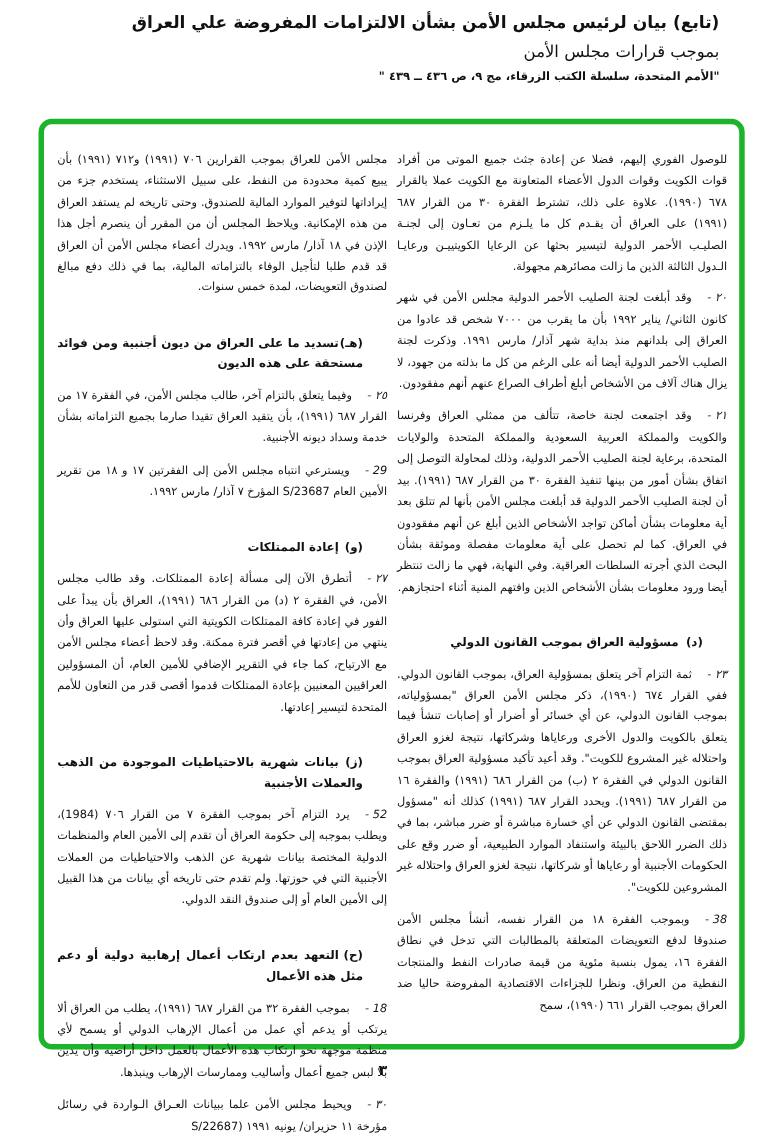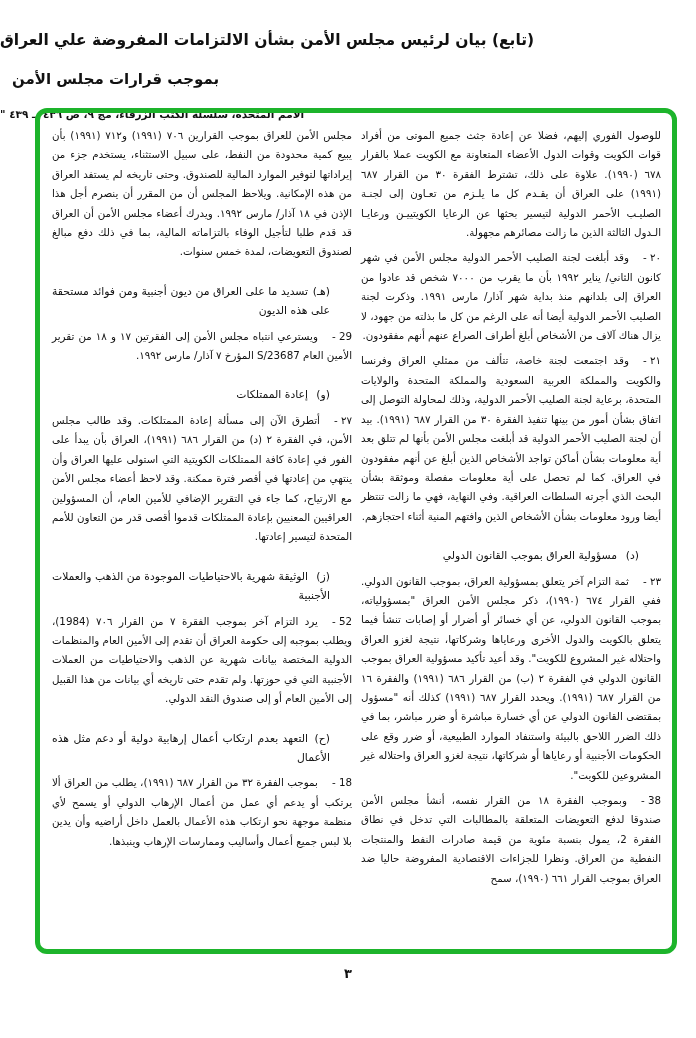--- a/index.html
+++ b/index.html
@@ -1,30 +1,30 @@
 <!DOCTYPE html>
 <html><head>
   <meta charset="utf-8">
   <style>
     html, body { margin: 0; padding: 0; background: #ffffff; }
     body { width: 696px; height: 1038px; position: relative; overflow: hidden;
            font-family: "DejaVu Sans", sans-serif; color: #111; }
-    .header { position: absolute; left: 0; top: 26px; width: 654px; text-align: left; direction: rtl; }
+    .header { position: absolute; left: 0; top: 6px; width: 654px; text-align: right; direction: rtl; }
     .title { font-family: "DejaVu Sans", sans-serif; font-weight: bold; font-size: 15.5px; line-height: 28px; margin: 0; }
-    .subtitle { font-weight: bold; font-size: 15px; line-height: 26px; margin: 12px; }
+    .subtitle { font-weight: normal; font-size: 15px; line-height: 26px; margin: 0; }
     .source { font-weight: bold; font-size: 10.5px; line-height: 20px; margin: 0; }
     .frame { position: absolute; left: 35px; top: 108px; width: 632px; height: 836px;
              border: 5px solid #1db42b; border-radius: 12px; }
     .col { position: absolute; top: 126px; width: 300px; direction: rtl; text-align: justify;
            font-size: 10.3px; line-height: 19.4px; }
     .col-right { left: 361px; }
     .col-left { left: 52px; }
-    .col p { margin: 0 0 6px 0; text-indent: 0; }
-    .num { display: inline-block; margin-left: 14px; }
-    .heading { font-weight: normal; font-size: 10.8px; margin: 16px 0 6px 0; padding-right: 22px; text-indent: -22px; }
+    .col p { margin: 10px 0 6px 0; text-indent: 0; }
+    .num { display: inline-block; margin-left: 14px; font-style: italic; }
+    .heading { font-weight: bold; font-size: 10.8px; margin: 16px 0 6px 0; padding-right: 22px; text-indent: -22px; }
     .heading .hl { display: inline-block; width: 22px; text-indent: 0; }
     .spacer { height: 14px; }
     .page-num { position: absolute; top: 966px; left: 0; width: 696px; text-align: center;
                 font-weight: bold; font-size: 13px; }
   </style>
 </head>
 <body>
 
 <div class="header">
   <p class="title">(تابع) بيان لرئيس مجلس الأمن بشأن الالتزامات المفروضة علي العراق</p>
@@ -34,32 +34,34 @@
 
 <div class="frame" style="border-color: rgb(29, 180, 43);"></div>
 
 <div class="col col-right">
   <p>للوصول الفوري إليهم، فضلا عن إعادة جثث جميع الموتى من أفراد قوات الكويت وقوات الدول الأعضاء المتعاونة مع الكويت عملا بالقرار ٦٧٨ (١٩٩٠). علاوة على ذلك، تشترط الفقرة ٣٠ من القرار ٦٨٧ (١٩٩١) على العراق أن يقـدم كل ما يلـزم من تعـاون إلى لجنـة الصليـب الأحمر الدولية لتيسير بحثها عن الرعايا الكويتييـن ورعايـا الـدول الثالثة الذين ما زالت مصائرهم مجهولة.</p>
   <p><span class="num">٢٠ -</span><span>وقد أبلغت لجنة الصليب الأحمر الدولية مجلس الأمن في شهر كانون الثاني/ يناير ١٩٩٢ بأن ما يقرب من ٧٠٠٠ شخص قد عادوا من العراق إلى بلدانهم منذ بداية شهر آذار/ مارس ١٩٩١. وذكرت لجنة الصليب الأحمر الدولية أيضا أنه على الرغم من كل ما بذلته من جهود، لا يزال هناك آلاف من الأشخاص أبلغ أطراف الصراع عنهم أنهم مفقودون.</span></p>
   <p><span class="num">٢١ -</span><span>وقد اجتمعت لجنة خاصة، تتألف من ممثلي العراق وفرنسا والكويت والمملكة العربية السعودية والمملكة المتحدة والولايات المتحدة، برعاية لجنة الصليب الأحمر الدولية، وذلك لمحاولة التوصل إلى اتفاق بشأن أمور من بينها تنفيذ الفقرة ٣٠ من القرار ٦٨٧ (١٩٩١). بيد أن لجنة الصليب الأحمر الدولية قد أبلغت مجلس الأمن بأنها لم تتلق بعد أية معلومات بشأن أماكن تواجد الأشخاص الذين أبلغ عن أنهم مفقودون في العراق. كما لم تحصل على أية معلومات مفصلة وموثقة بشأن البحث الذي أجرته السلطات العراقية. وفي النهاية، فهي ما زالت تنتظر أيضا ورود معلومات بشأن الأشخاص الذين وافتهم المنية أثناء احتجازهم.</span></p>
   <div class="spacer"></div>
   <p class="heading"><span class="hl">(د)</span><span>مسؤولية العراق بموجب القانون الدولي</span></p>
   <p><span class="num">٢٣ -</span><span>ثمة التزام آخر يتعلق بمسؤولية العراق، بموجب القانون الدولي. ففي القرار ٦٧٤ (١٩٩٠)، ذكر مجلس الأمن العراق "بمسؤولياته، بموجب القانون الدولي، عن أي خسائر أو أضرار أو إصابات تنشأ فيما يتعلق بالكويت والدول الأخرى ورعاياها وشركاتها، نتيجة لغزو العراق واحتلاله غير المشروع للكويت". وقد أعيد تأكيد مسؤولية العراق بموجب القانون الدولي في الفقرة ٢ (ب) من القرار ٦٨٦ (١٩٩١) والفقرة ١٦ من القرار ٦٨٧ (١٩٩١). ويحدد القرار ٦٨٧ (١٩٩١) كذلك أنه "مسؤول بمقتضى القانون الدولي عن أي خسارة مباشرة أو ضرر مباشر، بما في ذلك الضرر اللاحق بالبيئة واستنفاد الموارد الطبيعية، أو ضرر وقع على الحكومات الأجنبية أو رعاياها أو شركاتها، نتيجة لغزو العراق واحتلاله غير المشروعين للكويت".</span></p>
-  <p><span class="num">38 -</span><span>وبموجب الفقرة ١٨ من القرار نفسه، أنشأ مجلس الأمن صندوقا لدفع التعويضات المتعلقة بالمطالبات التي تدخل في نطاق الفقرة 2، يمول بنسبة مئوية من قيمة صادرات النفط والمنتجات النفطية من العراق. ونظرا للجزاءات الاقتصادية المفروضة حاليا ضد العراق بموجب القرار ٦٦١ (١٩٩٠)، سمح</span></p>
+  <p><span class="num">38 -</span><span>وبموجب الفقرة ١٨ من القرار نفسه، أنشأ مجلس الأمن صندوقا لدفع التعويضات المتعلقة بالمطالبات التي تدخل في نطاق الفقرة ١٦، يمول بنسبة مئوية من قيمة صادرات النفط والمنتجات النفطية من العراق. ونظرا للجزاءات الاقتصادية المفروضة حاليا ضد العراق بموجب القرار ٦٦١ (١٩٩٠)، سمح</span></p>
 </div>
 
 <div class="col col-left">
   <p>مجلس الأمن للعراق بموجب القرارين ٧٠٦ (١٩٩١) و٧١٢ (١٩٩١) بأن يبيع كمية محدودة من النفط، على سبيل الاستثناء، يستخدم جزء من إيراداتها لتوفير الموارد المالية للصندوق. وحتى تاريخه لم يستفد العراق من هذه الإمكانية. ويلاحظ المجلس أن من المقرر أن ينصرم أجل هذا الإذن في ١٨ آذار/ مارس ١٩٩٢. ويدرك أعضاء مجلس الأمن أن العراق قد قدم طلبا لتأجيل الوفاء بالتزاماته المالية، بما في ذلك دفع مبالغ لصندوق التعويضات، لمدة خمس سنوات.</p>
   <div class="spacer"></div>
   <p class="heading"><span class="hl">(هـ)</span><span>تسديد ما على العراق من ديون أجنبية ومن فوائد مستحقة على هذه الديون</span></p>
+  <p><span class="num">٢٥ -</span><span>وفيما يتعلق بالتزام آخر، طالب مجلس الأمن، في الفقرة ١٧ من القرار ٦٨٧ (١٩٩١)، بأن يتقيد العراق تقيدا صارما بجميع التزاماته بشأن خدمة وسداد ديونه الأجنبية.</span></p>
   <p><span class="num">29 -</span><span>ويسترعي انتباه مجلس الأمن إلى الفقرتين ١٧ و ١٨ من تقرير الأمين العام S/23687 المؤرخ ٧ آذار/ مارس ١٩٩٢.</span></p>
   <div class="spacer"></div>
   <p class="heading"><span class="hl">(و)</span><span>إعادة الممتلكات</span></p>
   <p><span class="num">٢٧ -</span><span>أتطرق الآن إلى مسألة إعادة الممتلكات. وقد طالب مجلس الأمن، في الفقرة ٢ (د) من القرار ٦٨٦ (١٩٩١)، العراق بأن يبدأ على الفور في إعادة كافة الممتلكات الكويتية التي استولى عليها العراق وأن ينتهي من إعادتها في أقصر فترة ممكنة. وقد لاحظ أعضاء مجلس الأمن مع الارتياح، كما جاء في التقرير الإضافي للأمين العام، أن المسؤولين العراقيين المعنيين بإعادة الممتلكات قدموا أقصى قدر من التعاون للأمم المتحدة لتيسير إعادتها.</span></p>
   <div class="spacer"></div>
-  <p class="heading"><span class="hl">(ز)</span><span>الوثيقة شهرية بالاحتياطيات الموجودة من الذهب والعملات الأجنبية</span></p>
+  <p class="heading"><span class="hl">(ز)</span><span>بيانات شهرية بالاحتياطيات الموجودة من الذهب والعملات الأجنبية</span></p>
   <p><span class="num">52 -</span><span>يرد التزام آخر بموجب الفقرة ٧ من القرار ٧٠٦ (1984)، ويطلب بموجبه إلى حكومة العراق أن تقدم إلى الأمين العام والمنظمات الدولية المختصة بيانات شهرية عن الذهب والاحتياطيات من العملات الأجنبية التي في حوزتها. ولم تقدم حتى تاريخه أي بيانات من هذا القبيل إلى الأمين العام أو إلى صندوق النقد الدولي.</span></p>
   <div class="spacer"></div>
   <p class="heading"><span class="hl">(ح)</span><span>التعهد بعدم ارتكاب أعمال إرهابية دولية أو دعم مثل هذه الأعمال</span></p>
   <p><span class="num">18 -</span><span>بموجب الفقرة ٣٢ من القرار ٦٨٧ (١٩٩١)، يطلب من العراق ألا يرتكب أو يدعم أي عمل من أعمال الإرهاب الدولي أو يسمح لأي منظمة موجهة نحو ارتكاب هذه الأعمال بالعمل داخل أراضيه وأن يدين بلا لبس جميع أعمال وأساليب وممارسات الإرهاب وينبذها.</span></p>
+  <p><span class="num">٣٠ -</span><span>ويحيط مجلس الأمن علما ببيانات العـراق الـواردة في رسائل مؤرخة ١١ حزيران/ يونيه ١٩٩١ (S/22687</span></p>
 </div>
 
 <div class="page-num">٣</div>
 
 </body></html>

